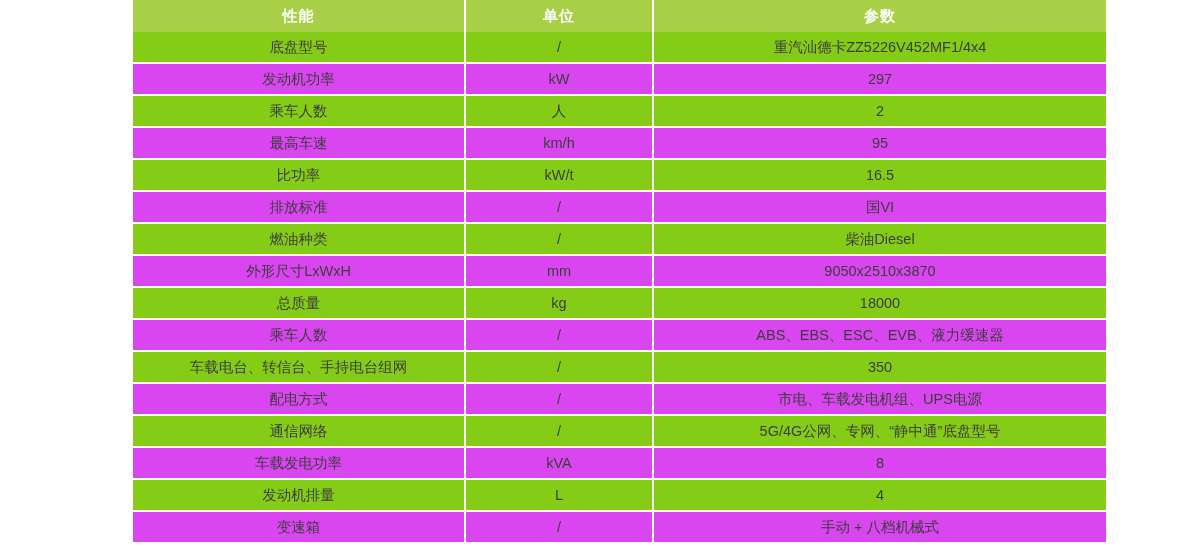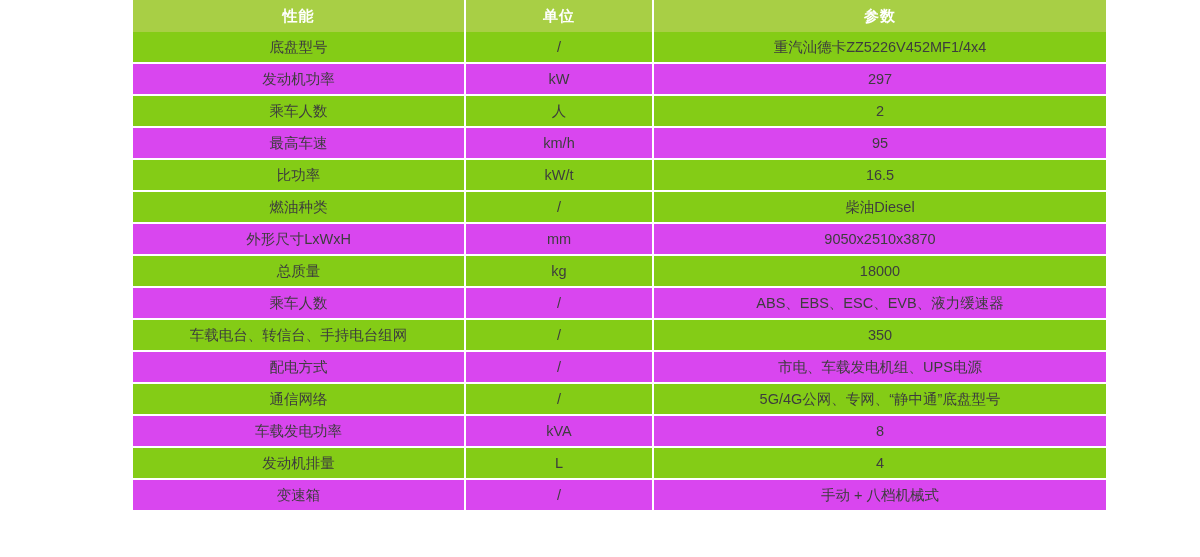--- a/index.html
+++ b/index.html
@@ -99,20 +99,25 @@
         <tr class="even">
           <td>最高车速</td>
           <td>km/h</td>
           <td>95</td>
         </tr>
         <tr class="odd">
           <td>比功率</td>
           <td>kW/t</td>
           <td>16.5</td>
         </tr>
+        <tr class="even">
+          <td>排放标准</td>
+          <td>/</td>
+          <td>国VI</td>
+        </tr>
         <tr class="odd">
           <td>燃油种类</td>
           <td>/</td>
           <td>柴油Diesel</td>
         </tr>
         <tr class="even">
           <td>外形尺寸LxWxH</td>
           <td>mm</td>
           <td>9050x2510x3870</td>
         </tr>

